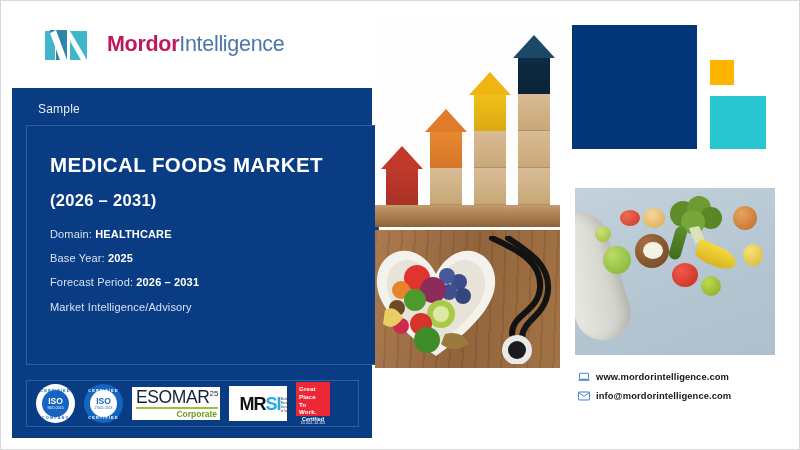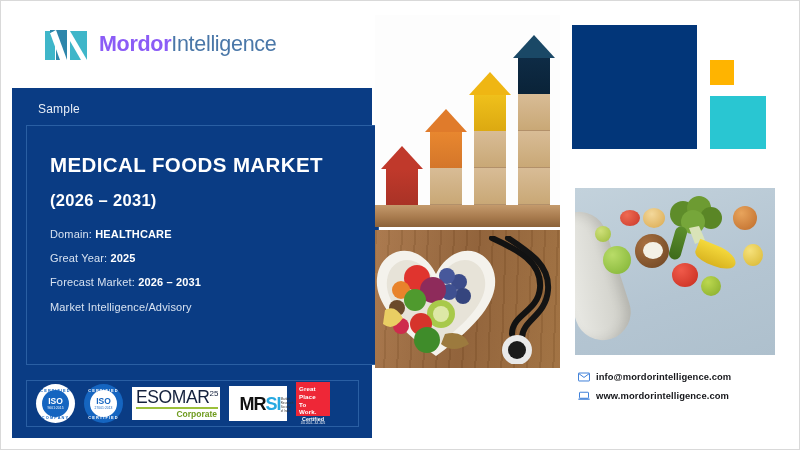--- a/index.html
+++ b/index.html
@@ -23,21 +23,21 @@
     padding-left: 44px;
   }
   .logo-mark { width: 44px; height: 34px; flex: 0 0 auto; }
   .logo-text {
     margin-left: 11px;
     font-size: 21.5px;
     letter-spacing: -0.3px;
     white-space: nowrap;
     color: #2B6CB0;
   }
-  .logo-text .b { font-weight: bold; color: #8b5cf6; }
+  .logo-text .b { font-weight: bold; color: #be185d; margin-left: 8px; }
   .logo-text .l { font-weight: normal; color: #4A77A8; }
 
   
   .panel {
     position: absolute; left: 12px; top: 88px;
     width: 360px; height: 350px;
     background: #0A3C84;
   }
   .sample {
     position: absolute; left: 26px; top: 14px;
@@ -245,25 +245,25 @@
     <div class="card">
       <div class="title">MEDICAL FOODS MARKET</div>
       <div class="years">(2026 – 2031)</div>
 
       <div class="meta">
         <div class="meta-row">
           <span>Domain:</span>
           <b>HEALTHCARE</b>
         </div>
         <div class="meta-row">
-          <span>Great Year:</span>
+          <span>Base Year:</span>
           <b>2025</b>
         </div>
         <div class="meta-row">
-          <span>Forecast Market:</span>
+          <span>Forecast Period:</span>
           <b>2026 – 2031</b>
         </div>
         <div class="meta-note">Market Intelligence/Advisory</div>
       </div>
     </div>
 
     <div class="badges">
 
       <div class="seal white">
         <div class="seal-arc top">CERTIFIED</div>
@@ -403,33 +403,33 @@
   <div id="deco-navy"></div>
   <div id="deco-amber"></div>
   <div id="deco-cyan"></div>
 
   <div class="contact">
 
 
     <div class="crow">
       <span class="cicon">
         <svg viewBox="0 0 16 12" width="12" height="10">
+          <rect x="2" y="1" width="12" height="8" rx="0.8" fill="none" stroke="#3B7DD8" stroke-width="1.3"></rect>
+          <rect x="0.4" y="9.4" width="15.2" height="1.5" rx="0.7" fill="#3B7DD8"></rect>
+        </svg>
+      </span>
+      <span class="ctext">www.mordorintelligence.com</span>
+    </div>
+
+    <div class="crow">
+      <span class="cicon">
+        <svg viewBox="0 0 16 12" width="12" height="10">
           <rect x="0.7" y="0.7" width="14.6" height="10.6" rx="0.6" fill="none" stroke="#3B7DD8" stroke-width="1.3"></rect>
           <path d="M1 1.4 L8 6.6 L15 1.4" fill="none" stroke="#3B7DD8" stroke-width="1.3"></path>
         </svg>
       </span>
       <span class="ctext">info@mordorintelligence.com</span>
     </div>
 
-    <div class="crow">
-      <span class="cicon">
-        <svg viewBox="0 0 16 12" width="12" height="10">
-          <rect x="2" y="1" width="12" height="8" rx="0.8" fill="none" stroke="#3B7DD8" stroke-width="1.3"></rect>
-          <rect x="0.4" y="9.4" width="15.2" height="1.5" rx="0.7" fill="#3B7DD8"></rect>
-        </svg>
-      </span>
-      <span class="ctext">www.mordorintelligence.com</span>
-    </div>
-
   </div>
 
   <div class="frame"></div>
 </div>
 
 </body></html>

